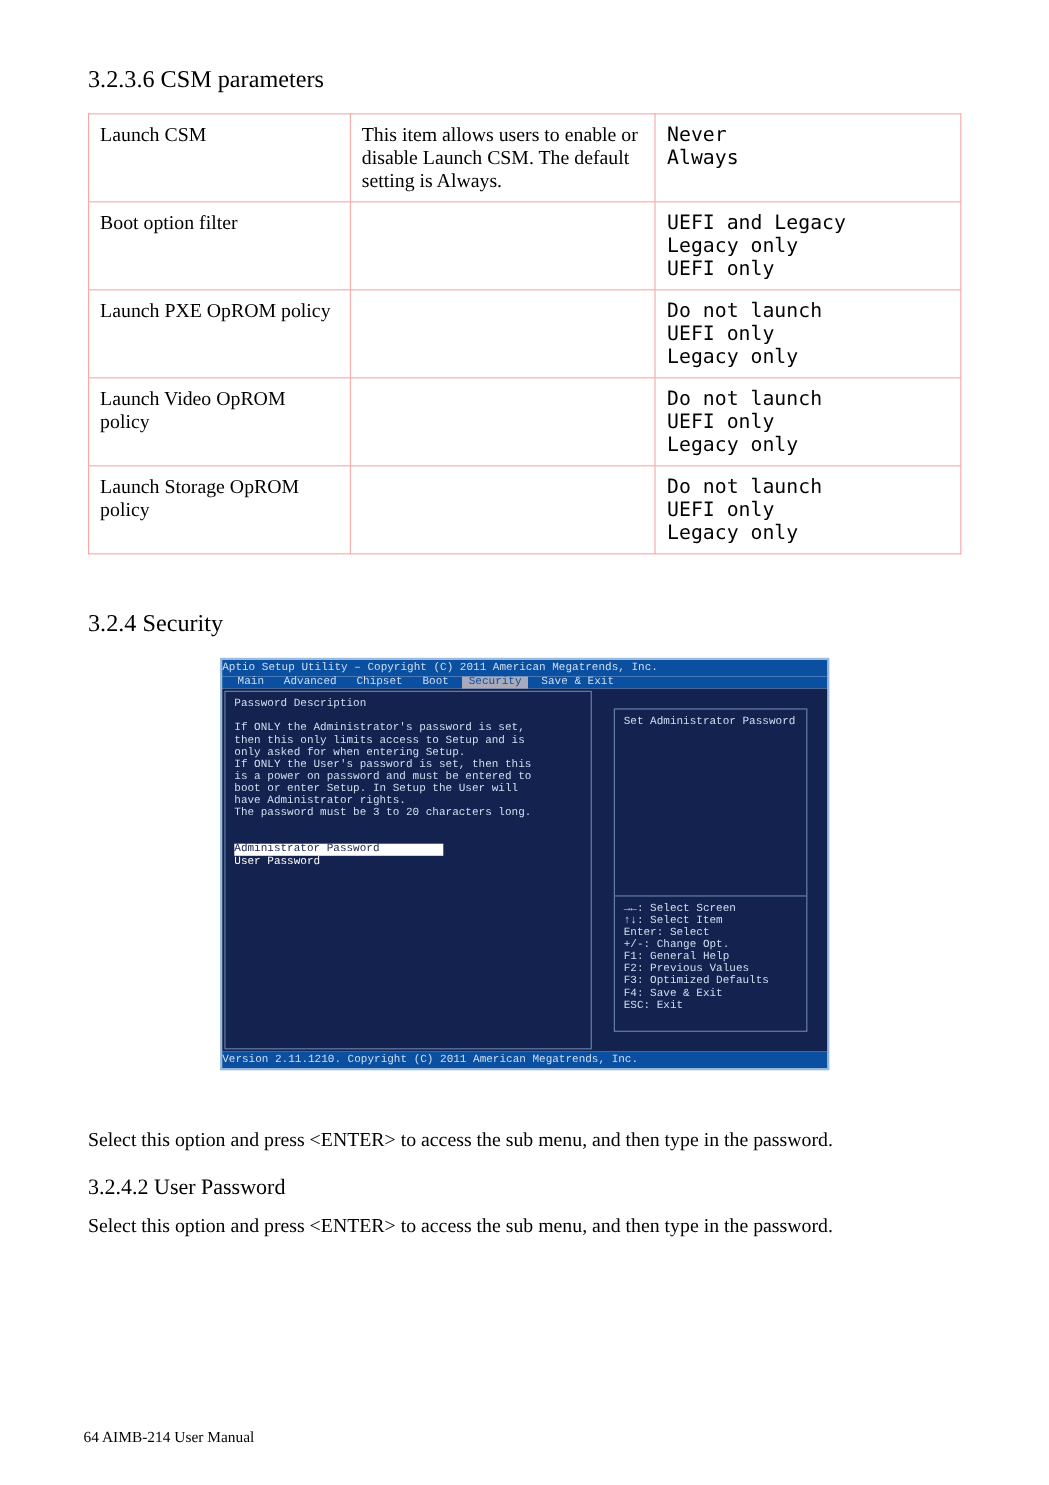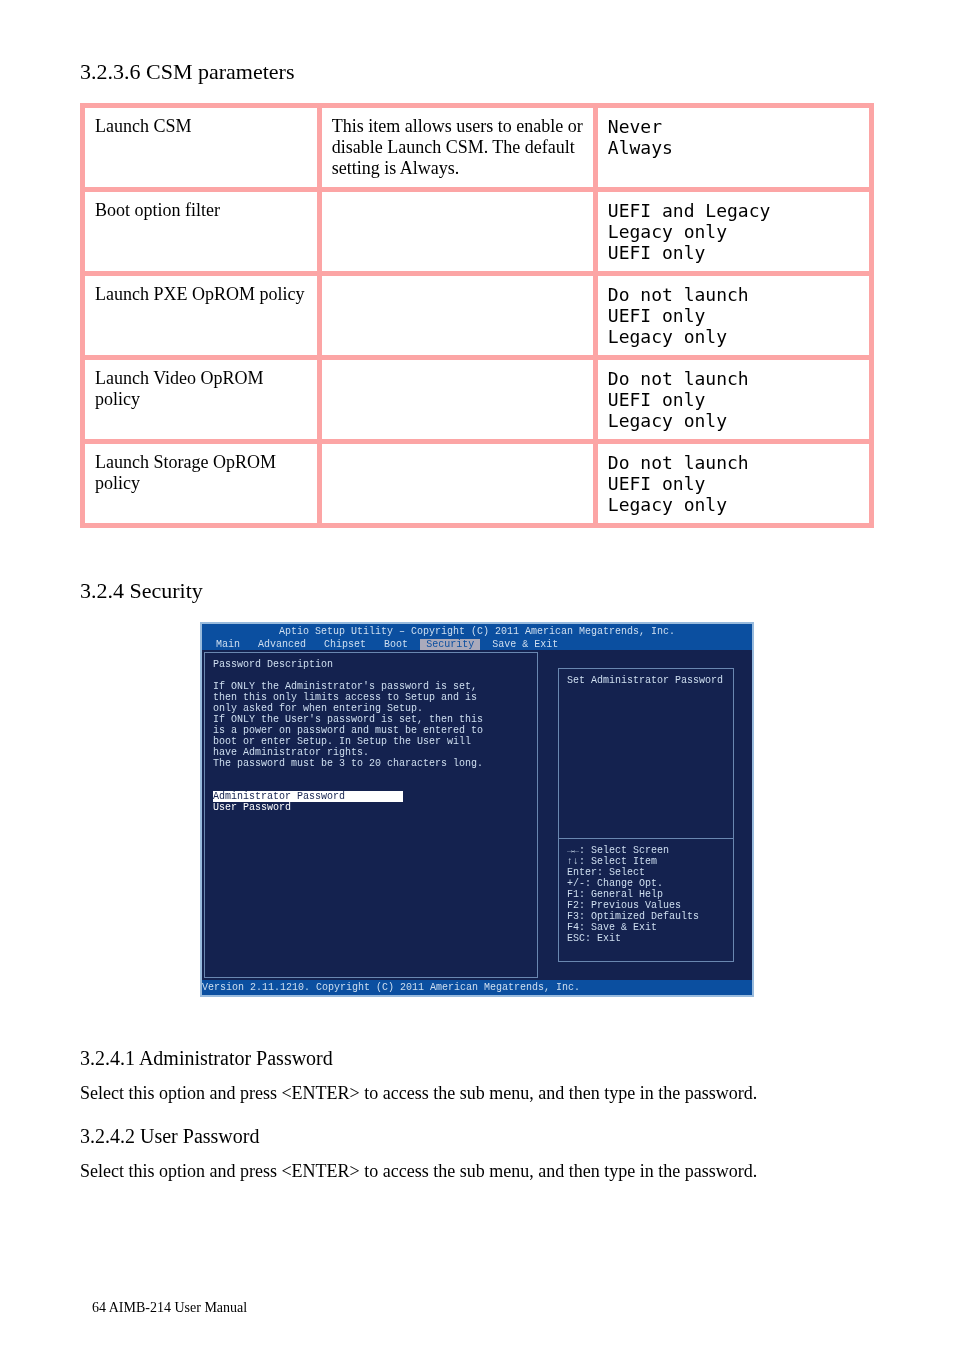--- a/index.html
+++ b/index.html
@@ -1,30 +1,30 @@
 <!DOCTYPE html>
 <html><head>
 <meta charset="utf-8">
 <style>
   html,body{margin:0;padding:0;background:#fff;font-family:"Times New Roman",serif;color:#000}
   .page{width:954px;min-height:1350px;margin:0 auto;position:relative;background:#fff;padding:49px 80px 40px 80px;box-sizing:border-box}
-  .footer{position:absolute;bottom:34px;left:92px;right:80px;display:flex;justify-content:space-between;font-size:14px}
+  .footer{position:absolute;bottom:34px;left:76px;right:80px;display:flex;justify-content:space-between;font-size:14px}
   .h2{font-size:22px;margin:10px 0 18px 0}
   table.doctbl{border-collapse:collapse;width:100%;font-size:18px;margin-bottom:50px}
-  table.doctbl td{border:5px solid #fca5a5;padding:8px 10px;vertical-align:top}
+  table.doctbl td{border:1px solid #fca5a5;padding:8px 10px;vertical-align:top}
   table.doctbl td:nth-child(1){width:30%}
   table.doctbl td:nth-child(2){width:35%}
   table.doctbl td:nth-child(3){width:35%}
   .sec-title{font-size:20px;margin:18px 0 4px 0}
   .body-text{font-size:18px;line-height:1.5;margin:10px 0 18px 0}
 
   
   .bios-wrap{width:550px;margin:0 auto 50px auto;border:2px solid #9bd;font-family:"Courier New",monospace;font-size:10px;color:#cfdff0}
   
-  .bios-header{background:#0b4fa0;text-align:center;padding:2px 0}
+  .bios-header{background:#0b4fa0;padding:2px 0}
   .bios-tabs{background:#0b4fa0;padding:0 8px;color:#cfdff0}
   .bios-tabs span{padding:0 6px}
   .bios-tabs .sel{background:#aab;color:#0b4fa0}
   .bios-body{background:#14224f;display:flex;height:330px}
   .bios-left{flex:2;border:1px solid #6a87b0;margin:2px;padding:6px 8px;box-sizing:border-box;position:relative}
   .bios-right{flex:1;border:1px solid #6a87b0;margin:18px;padding:6px 8px;box-sizing:border-box;display:flex;flex-direction:column}
   .bios-right .help{flex:1}
   .bios-left .pwd-item{color:#fff}
   .bios-left .pwd-item.sel{background:#fff;color:#14224f;width:60%}
   .bios-divider{border-top:1px solid #6a87b0;margin:6px -8px}
@@ -129,21 +129,20 @@
         <div data-bind="bios.help_keys.5">F2: Previous Values</div>
         <div data-bind="bios.help_keys.6">F3: Optimized Defaults</div>
         <div data-bind="bios.help_keys.7">F4: Save &amp; Exit</div>
         <div data-bind="bios.help_keys.8">ESC: Exit</div>
         <br>
       </div>
     </div>
     <div class="bios-footer" data-bind="bios.footer">Version 2.11.1210. Copyright (C) 2011 American Megatrends, Inc.</div>
   </div>
 
-  <div class="sec-title" data-bind="section_admin.title">3.2.4.1 Administrator Password</div>
   <div class="body-text" data-bind="section_admin.text">Select this option and press &lt;ENTER&gt; to access the sub menu, and then type in the password.</div>
 
   <div class="sec-title" data-bind="section_user.title">3.2.4.2 User Password</div>
   <div class="body-text" data-bind="section_user.text">Select this option and press &lt;ENTER&gt; to access the sub menu, and then type in the password.</div>
 
   <div class="footer">
     <span data-bind="page.footer_left">64                                                                                                      AIMB-214 User Manual</span>
     <span data-bind="page.footer_right"></span>
   </div>
 </div>

